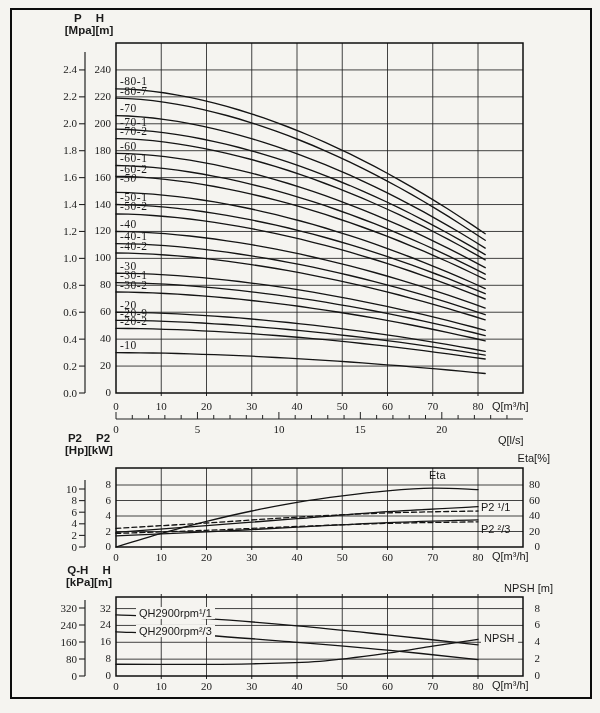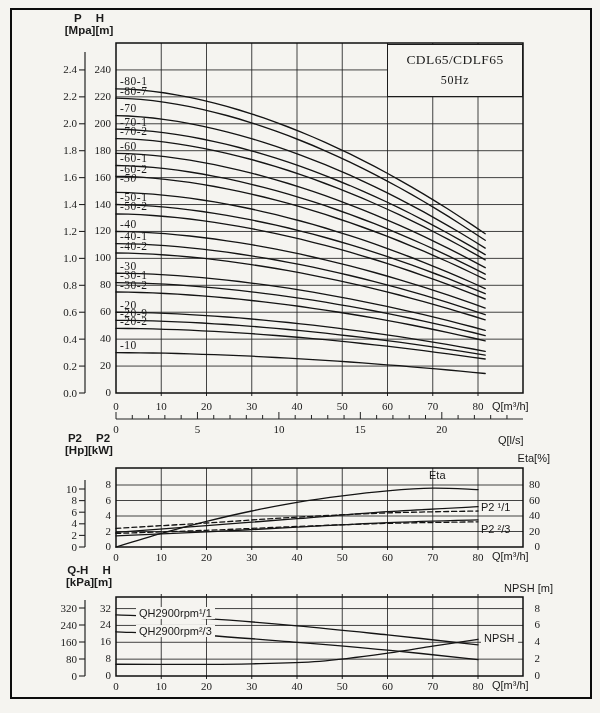--- a/index.html
+++ b/index.html
@@ -197,24 +197,20 @@
     <div class="row g1">
       <span>P</span>
       <span>H</span>
     </div>
     <div class="row">
       <span>[Mpa]</span>
       <span>[m]</span>
     </div>
   </div>
 
-  <div class="titlebox">
-    <div class="t1">CDL65/CDLF65</div>
-    <div class="t2">50Hz</div>
-  </div>
 
   <div class="lab unit" style="left:492px;top:400px;">Q[m³/h]</div>
   <div class="lab unit" style="left:498px;top:434px;">Q[l/s]</div>
 
   <div class="axis-head" style="left:56px;top:432px;width:66px;">
     <div class="row g1">
       <span>P2</span>
       <span>P2</span>
     </div>
     <div class="row">

